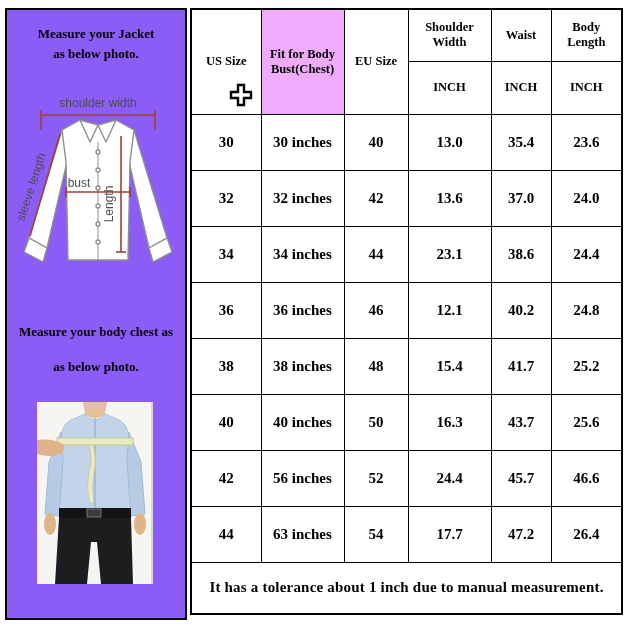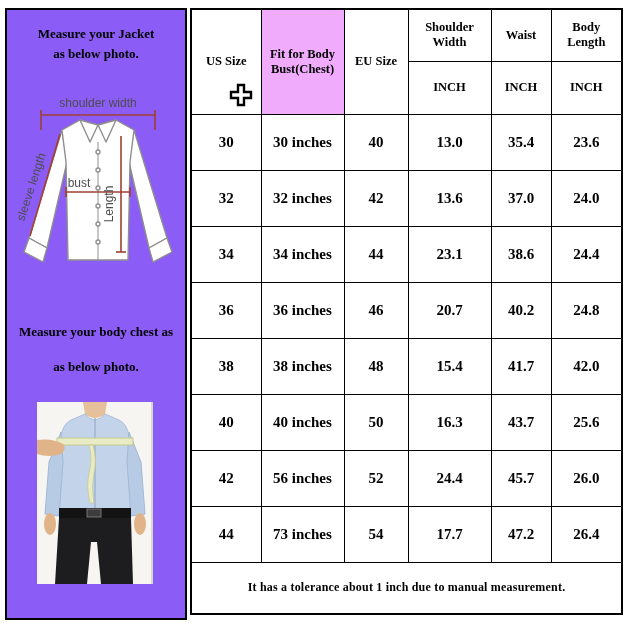--- a/index.html
+++ b/index.html
@@ -31,21 +31,21 @@
   }
   .size-table td, .size-table th{
     border:1px solid #000;text-align:center;vertical-align:middle;
     font-weight:bold;font-size:15px;padding:0 2px;overflow:hidden;
   }
   .size-table th{font-size:12.5px;}
   tr.hdr-top{height:52px;}
   tr.hdr-inch{height:53px;}
   tr.data-row{height:56px;}
   .cell-bust-hdr{background:#f0abfc;}
-  tr.footer-row td{font-size:12px;letter-spacing:0.2px;}
+  tr.footer-row td{font-size:15px;letter-spacing:0.2px;}
   
   .cursor{position:absolute;left:228px;top:82px;width:26px;height:26px;}
 </style>
 </head>
 <body>
 
 <div class="left-panel">
 
   <div class="panel-title title-jacket">
     <div>Measure your Jacket</div>
@@ -180,51 +180,51 @@
       <td>34 inches</td>
       <td>44</td>
       <td>23.1</td>
       <td>38.6</td>
       <td>24.4</td>
     </tr>
     <tr class="data-row">
       <td>36</td>
       <td>36 inches</td>
       <td>46</td>
-      <td>20.7</td>
+      <td>12.1</td>
       <td>40.2</td>
       <td>24.8</td>
     </tr>
     <tr class="data-row">
       <td>38</td>
       <td>38 inches</td>
       <td>48</td>
       <td>15.4</td>
       <td>41.7</td>
-      <td>42.0</td>
+      <td>25.2</td>
     </tr>
     <tr class="data-row">
       <td>40</td>
       <td>40 inches</td>
       <td>50</td>
       <td>16.3</td>
       <td>43.7</td>
       <td>25.6</td>
     </tr>
     <tr class="data-row">
       <td>42</td>
       <td>56 inches</td>
       <td>52</td>
       <td>24.4</td>
       <td>45.7</td>
-      <td>26.0</td>
+      <td>46.6</td>
     </tr>
     <tr class="data-row">
       <td>44</td>
-      <td>73 inches</td>
+      <td>63 inches</td>
       <td>54</td>
       <td>17.7</td>
       <td>47.2</td>
       <td>26.4</td>
     </tr>
     <tr class="footer-row">
       <td colspan="6">It has a tolerance about 1 inch due to manual measurement.</td>
     </tr>
   </tbody>
 </table>

